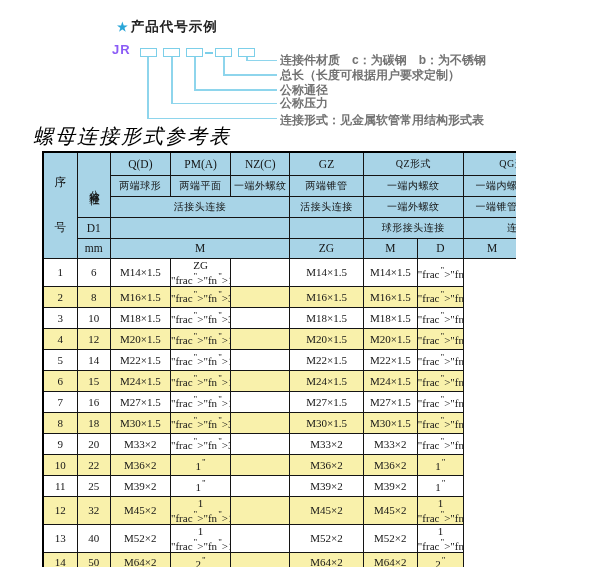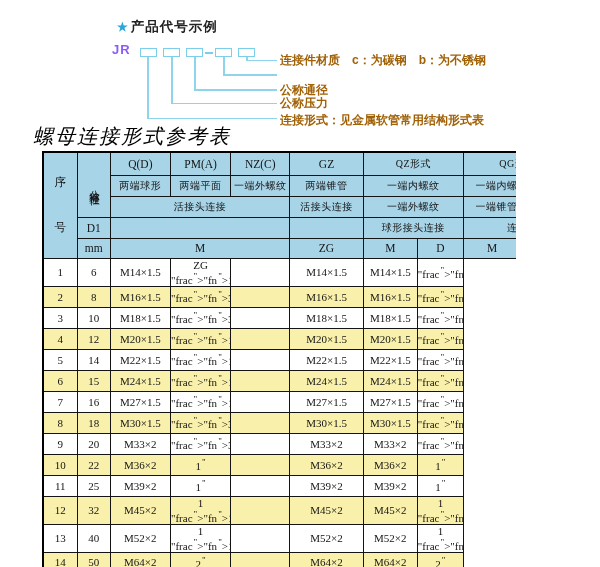--- a/index.html
+++ b/index.html
@@ -10,21 +10,21 @@
   .diag-title{position:absolute;left:117px;top:18px;font-size:13.5px;font-weight:700;color:#222;
               letter-spacing:1px;white-space:nowrap;}
   .diag-title .star{color:#2aa6d8;margin-right:2px;font-size:12px;}
   .code-prefix{position:absolute;left:112px;top:42px;font-size:13px;font-weight:700;color:#8b5cf6;
                letter-spacing:1px;}
   .code-box{position:absolute;top:48px;width:17px;height:9px;background:#fff;
             border:1.5px solid #7ccfe9;box-sizing:border-box;}
   .code-dash{position:absolute;top:52px;width:8px;height:1.5px;background:#7ccfe9;}
   .vline{position:absolute;width:1.5px;background:#8ed5ec;}
   .hline{position:absolute;height:1.5px;background:#8ed5ec;}
-  .diag-label{position:absolute;left:280px;font-size:12px;font-weight:600;color:#a16207;
+  .diag-label{position:absolute;left:280px;font-size:12px;font-weight:600;color:#737373;
               white-space:nowrap;line-height:13px;}
 
   
   .tbl-title{position:absolute;left:33px;top:123px;font-family:"Liberation Serif",serif;
              font-size:20px;font-weight:400;font-style:italic;color:#000;letter-spacing:2px;
              white-space:nowrap;}
 
   
   table.ref{position:absolute;left:42px;top:151px;width:531px;border-collapse:collapse;
             table-layout:fixed;border:2.5px solid #000;
@@ -65,20 +65,21 @@
   <div class="vline" style="left:223px;top:57px;height:18.5px"></div>
   <div class="hline" style="left:223px;top:74px;width:54px"></div>
   <div class="vline" style="left:194px;top:57px;height:33.5px"></div>
   <div class="hline" style="left:194px;top:89px;width:83px"></div>
   <div class="vline" style="left:171px;top:57px;height:47px"></div>
   <div class="hline" style="left:171px;top:102.5px;width:106px"></div>
   <div class="vline" style="left:147px;top:57px;height:62px"></div>
   <div class="hline" style="left:147px;top:117.5px;width:130px"></div>
 
   <div class="diag-label" style="top:54px">连接件材质　c：为碳钢　b：为不锈钢</div>
+  <div class="diag-label" style="top:68.5px">总长（长度可根据用户要求定制）</div>
   <div class="diag-label" style="top:83.5px">公称通径</div>
   <div class="diag-label" style="top:97px">公称压力</div>
   <div class="diag-label" style="top:114px">连接形式：见金属软管常用结构形式表</div>
 
   <div class="tbl-title">螺母连接形式参考表</div>
 
   <table class="ref">
     <colgroup>
       <col style="width:34px">
         <col style="width:33px">

